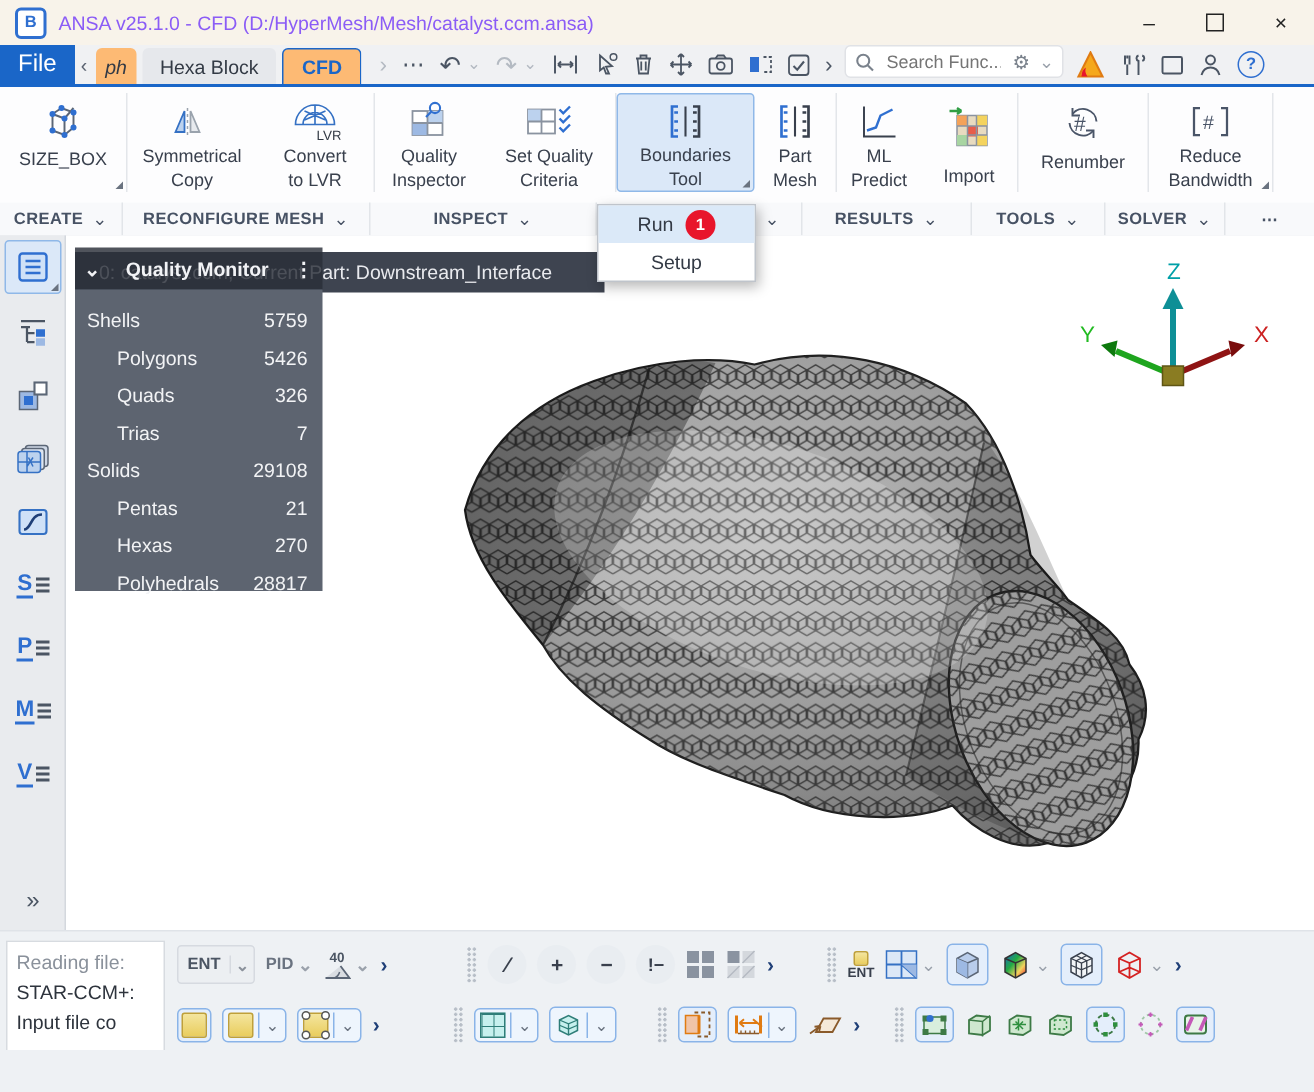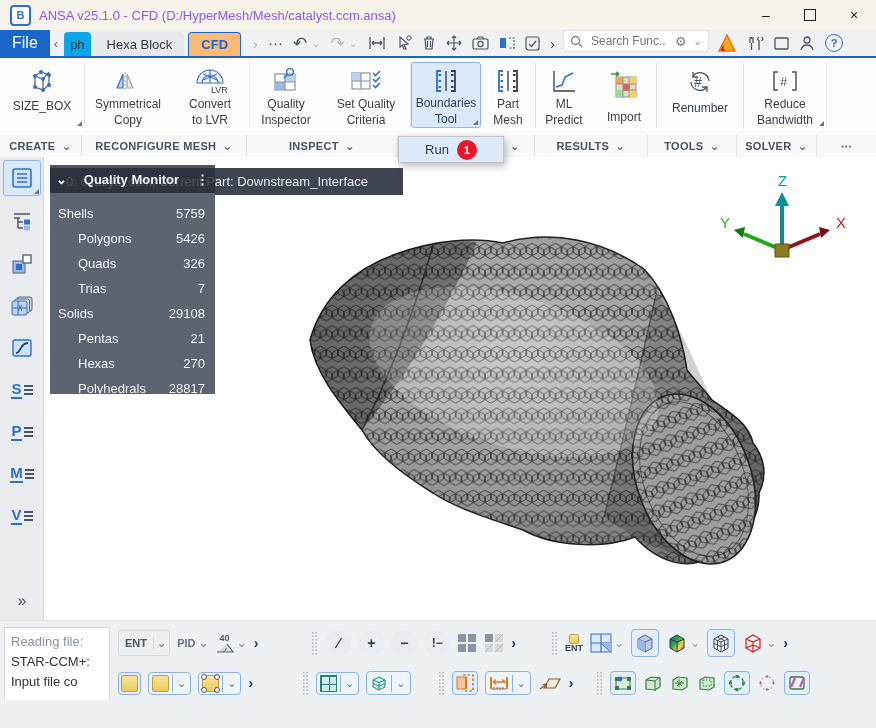--- a/index.html
+++ b/index.html
@@ -10,21 +10,21 @@
   .applogo{width:17px;height:17px;margin:0 8px 0 10px;border:2px solid #2f6fd0;border-radius:4px;color:#2f6fd0;font-weight:bold;font-size:11px;display:flex;align-items:center;justify-content:center;background:#fff;}
   .title-text{font-size:13px;color:#8b5cf6;}
   .wctl{margin-left:auto;display:flex;height:30px;}
   .wbtn{width:44px;height:30px;display:flex;align-items:center;justify-content:center;font-size:14px;color:#222;}
   .maxbox{width:10px;height:10px;border:1.2px solid #222;}
   
   .tabbar{position:absolute;left:0;top:30px;width:876px;height:26px;background:#f0f1f3;display:flex;align-items:stretch;border-bottom:2px solid #1a66c8;}
   .filebtn{background:#1a66c8;color:#fff;font-size:16px;padding:0 12px;display:flex;align-items:center;}
   .tscroll{display:flex;align-items:center;padding:0 4px;color:#5a6270;font-size:13px;}
   .tab{display:flex;align-items:center;padding:0 12px;font-size:13px;color:#333a45;background:#e6e8ec;border-radius:4px 4px 0 0;margin:2px 2px 0 2px;}
-  .tab.partial{padding:0 6px;background:#0ea5e9;}
+  .tab.partial{padding:0 6px;background:#fdba74;font-style:italic;}
   .tab.active{background:#fdba74;color:#1a66c8;font-weight:bold;border:1px solid #1a66c8;border-bottom:none;}
   .tbicons{display:flex;align-items:center;gap:10px;margin-left:10px;color:#4b5563;font-size:13px;}
   .tbicons .gl{font-size:15px;line-height:1;}
   .dim{color:#b4bac2;}
   .searchbox{display:flex;align-items:center;gap:6px;background:#fff;border:1px solid #e0e2e6;border-radius:4px;height:20px;padding:0 6px;width:132px;margin-left:8px;}
   .searchbox input{border:none;outline:none;font-size:12px;width:76px;color:#555;background:transparent;font-family:"Liberation Sans",sans-serif;}
   .ricons{display:flex;align-items:center;gap:10px;margin-left:8px;}
   
   .ribbon{position:absolute;left:0;top:58px;width:876px;height:77px;background:#fdfdfe;display:flex;align-items:flex-start;padding-top:4px;box-sizing:border-box;}
   .rbtn{display:flex;flex-direction:column;align-items:center;justify-content:flex-start;gap:1px;padding-top:4px;font-size:12px;color:#39404d;text-align:center;line-height:1.25;height:66px;box-sizing:border-box;position:relative;border-radius:3px;}
@@ -259,21 +259,21 @@
             <rect x="2" y="6" width="18" height="16" fill="#fff" stroke="#8a93a0" stroke-width="1.2"></rect>
             <rect x="2" y="6" width="9" height="8" fill="#bcd2ee"></rect>
             <path d="M2 14h18M11 6v16" stroke="#8a93a0" stroke-width="1.2"></path>
             <path d="M23 6l2.5 2.5L30 4M23 12l2.5 2.5L30 10M23 18l2.5 2.5L30 16" fill="none" stroke="#2f6fd0" stroke-width="1.6"></path>
           </svg>
       </span>
       <span>Set Quality</span>
       <span>Criteria</span>
     </div>
     <div class="vsep"></div>
-    <div class="rbtn sel corner" style="width:70px">
+    <div class="rbtn sel corner" style="width:92px">
       <span class="ric">
         <svg width="28" height="26" viewBox="0 0 28 26">
             <path d="M9 3H5v20h4M9 7H6.5M9 13H6.5M9 19H6.5" fill="none" stroke="#2f6fd0" stroke-width="1.8"></path>
             <path d="M14 3v20" stroke="#39404d" stroke-width="1.4"></path>
             <path d="M19 3h4v20h-4M19 7h2.5M19 13h2.5M19 19h2.5" fill="none" stroke="#39404d" stroke-width="1.8"></path>
           </svg>
       </span>
       <span>Boundaries</span>
       <span>Tool</span>
     </div>
@@ -537,20 +537,23 @@
           </div>
       </div>
     </div>
   </div>
 
   <div class="dropdown">
     <div class="drow hl">
       <span>Run</span>
       <span class="badge">1</span>
     </div>
+    <div class="drow">
+      <span>Setup</span>
+    </div>
   </div>
 
   <div class="bottombar">
     <div class="msgcard">
       <div class="msg0">Reading file:</div>
       <div class="msg1">STAR-CCM+:</div>
       <div class="msg2">Input file co</div>
     </div>
 
     <div class="trow trow1">

